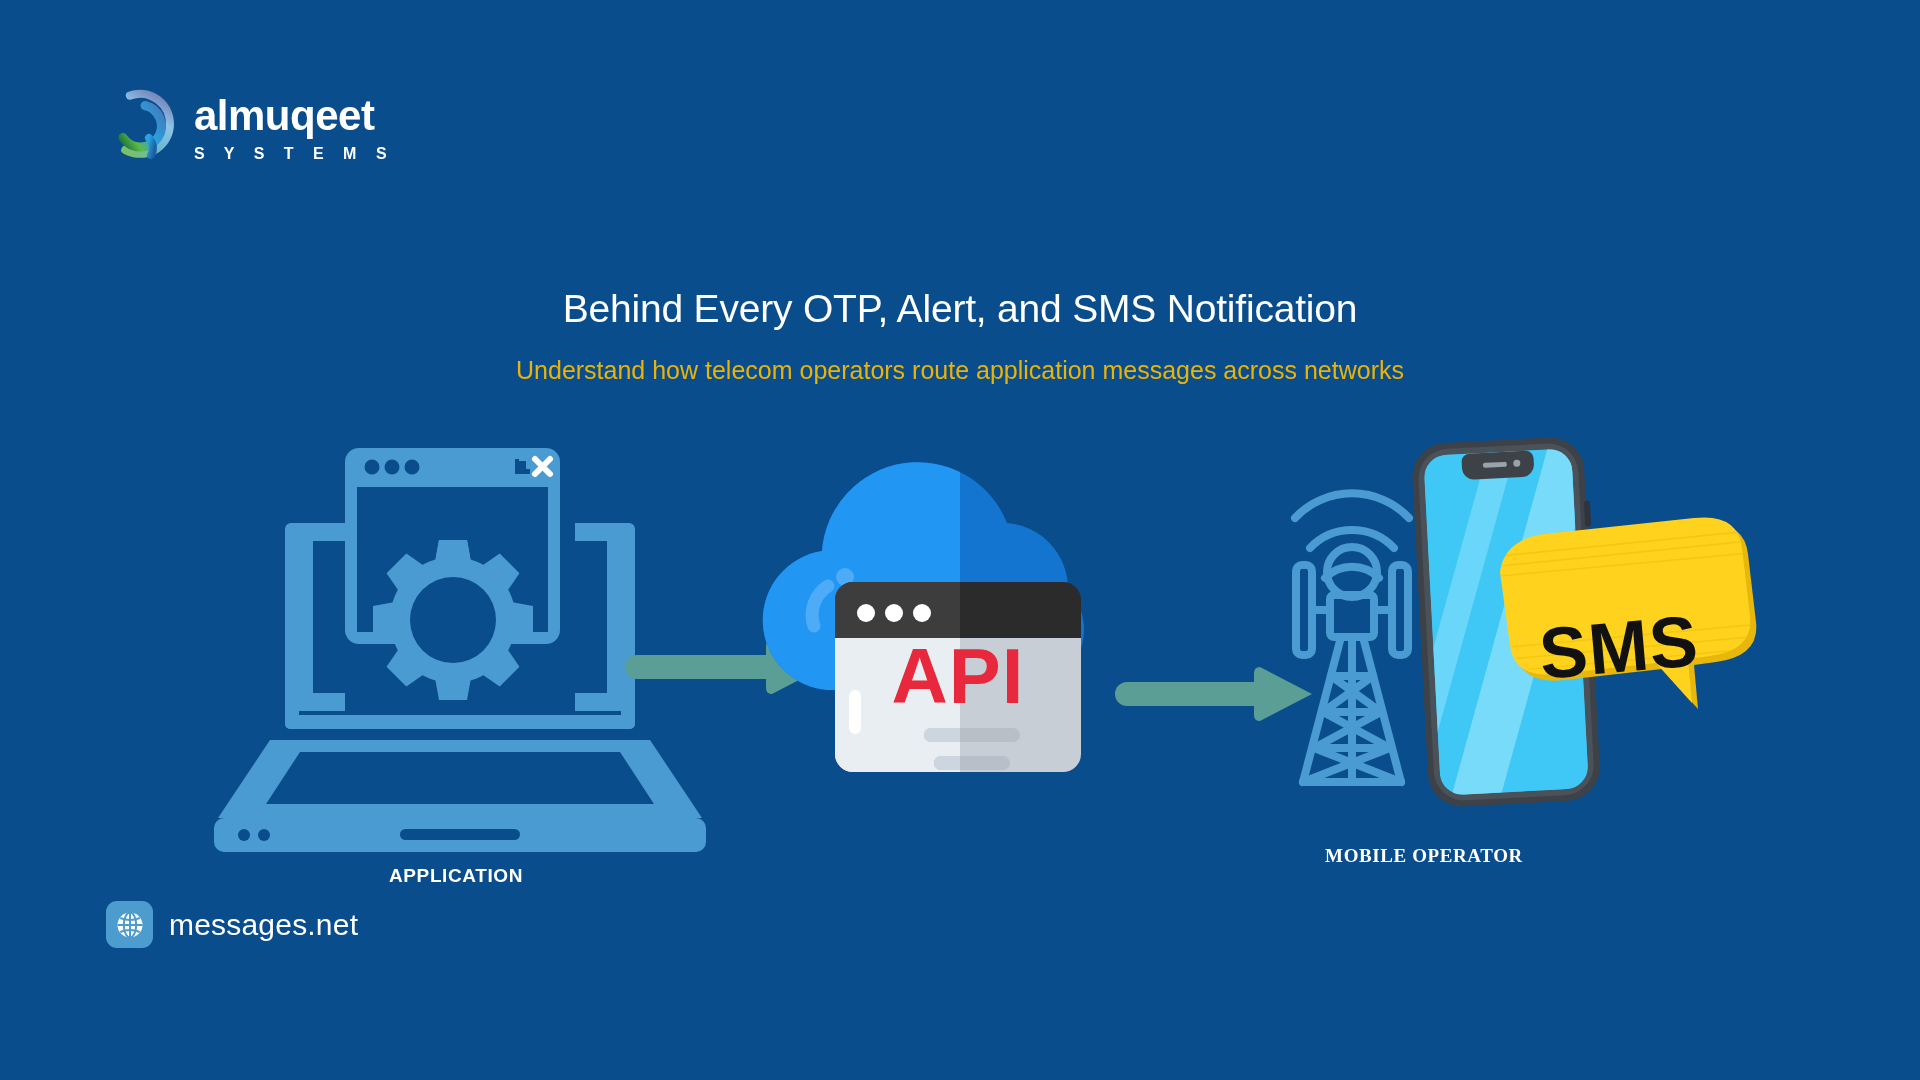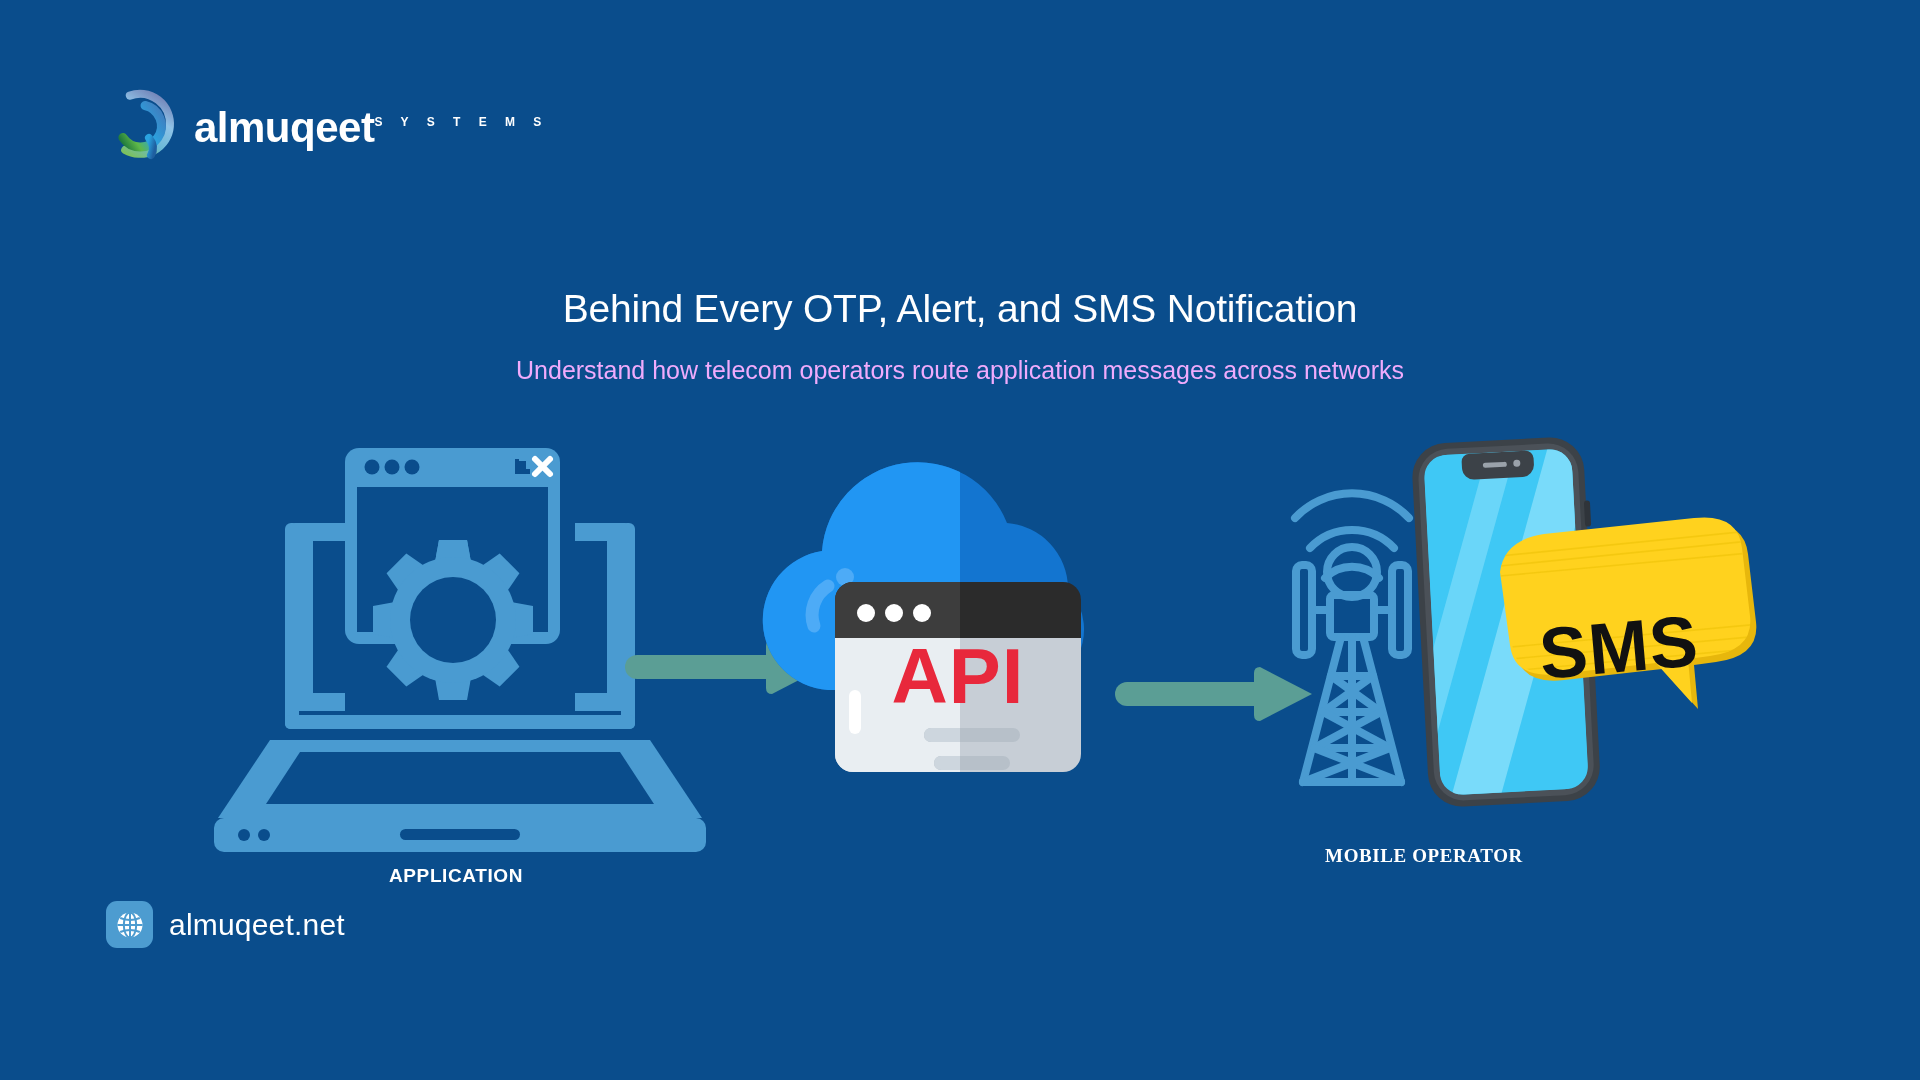--- a/index.html
+++ b/index.html
@@ -7,38 +7,38 @@
   body {
     background:#0a4d8c;
     font-family:"Liberation Sans", sans-serif;
     position:relative;
   }
   .stage { position:absolute; inset:0; }
 
   
   .brand { position:absolute; left:104px; top:88px; display:flex; align-items:center; gap:18px; }
   .brand-mark { width:72px; height:78px; flex:0 0 auto; }
-  .brand-text { display:flex; justify-content:center; padding-top:2px; }
+  .brand-text { display:flex; flex-direction:column; justify-content:center; padding-top:2px; }
   .brand-name {
     color:#ffffff; font-size:42px; font-weight:700; line-height:1;
     letter-spacing:-0.5px;
   }
   .brand-sub {
-    color:#ffffff; font-size:12px; font-weight:600; line-height:1;
+    color:#ffffff; font-size:16px; font-weight:600; line-height:1;
     letter-spacing:7.5px; margin-top:9px;
   }
 
   
   .headline {
     position:absolute; left:0; right:0; top:287px; text-align:center;
     color:#ffffff; font-size:39px; font-weight:400; letter-spacing:-0.2px;
   }
   .subhead {
     position:absolute; left:0; right:0; top:356px; text-align:center;
-    color:#f0abfc; font-size:25px; font-weight:400;
+    color:#eab308; font-size:25px; font-weight:400;
   }
 
   
   .diagram { position:absolute; left:0; top:0; width:1920px; height:1080px; }
 
   .node-label {
     position:absolute; color:#ffffff; font-size:19px; font-weight:700;
     letter-spacing:0.6px; text-align:center; white-space:nowrap;
   }
   .label-application { left:366px; top:865px; width:180px; }
@@ -289,16 +289,16 @@
         <circle cx="15" cy="15" r="12.5" fill="#ffffff"></circle>
         <g stroke="#4d9cd0" stroke-width="2" fill="none">
           <line x1="15" y1="2.5" x2="15" y2="27.5"></line>
           <line x1="2.5" y1="15" x2="27.5" y2="15"></line>
           <ellipse cx="15" cy="15" rx="6.2" ry="12.5"></ellipse>
           <path d="M5.2 8 Q15 12 24.8 8"></path>
           <path d="M5.2 22 Q15 18 24.8 22"></path>
         </g>
       </svg>
     </div>
-    <div class="footer-url">almuqeet.net</div>
+    <div class="footer-url">messages.net</div>
   </div>
 
 </div>
 
 </body></html>

